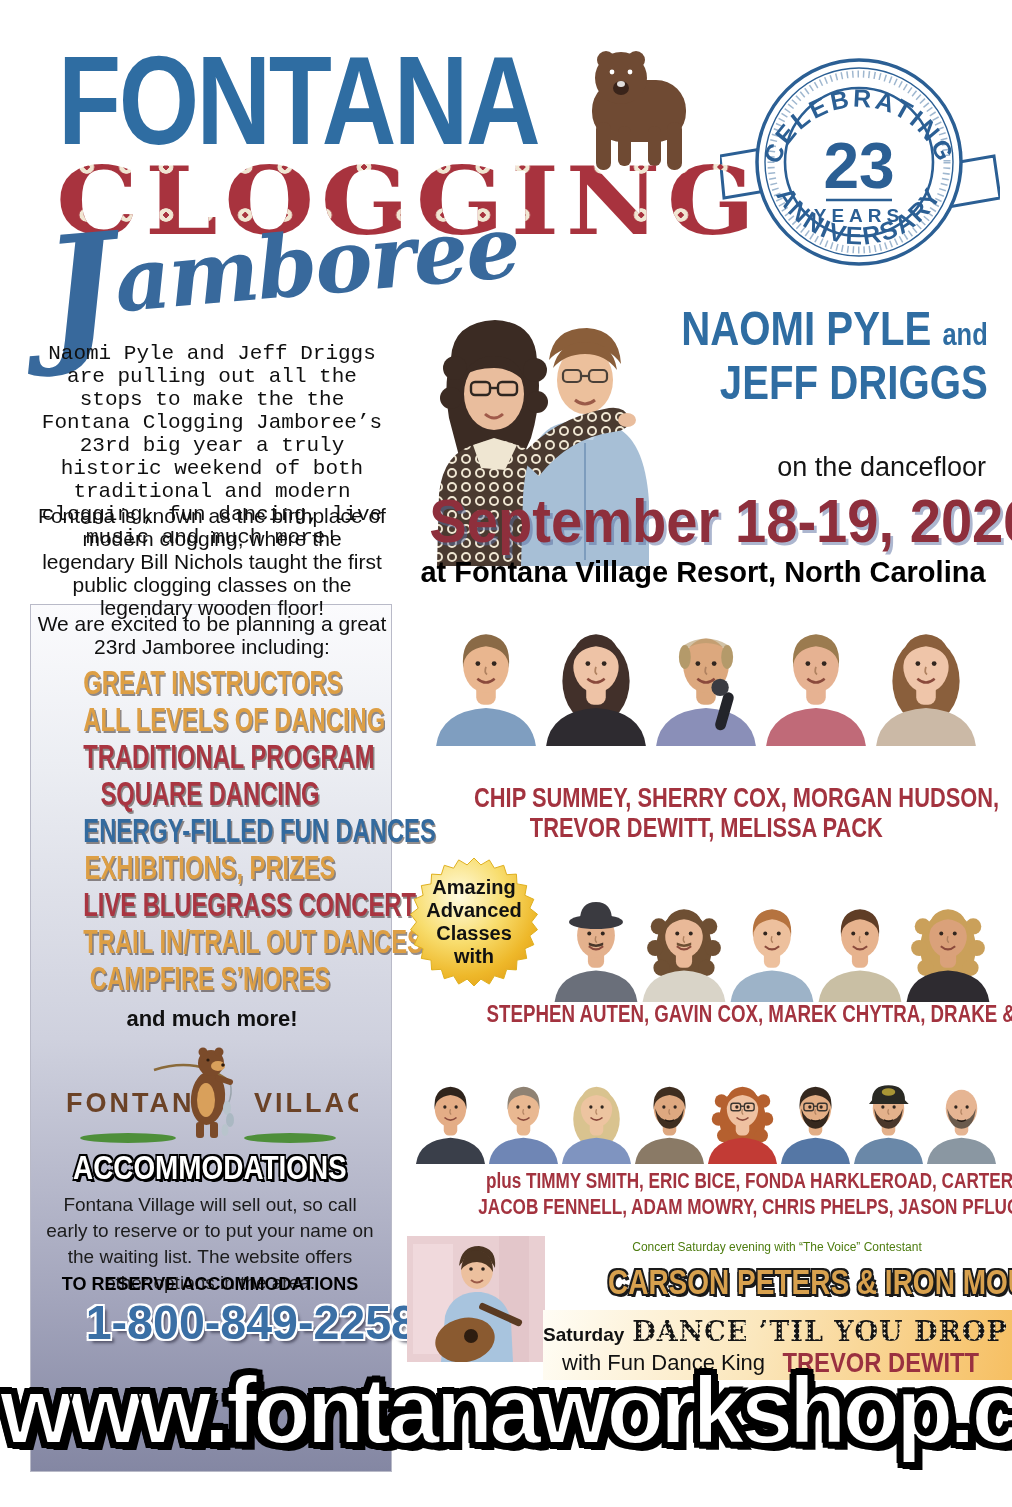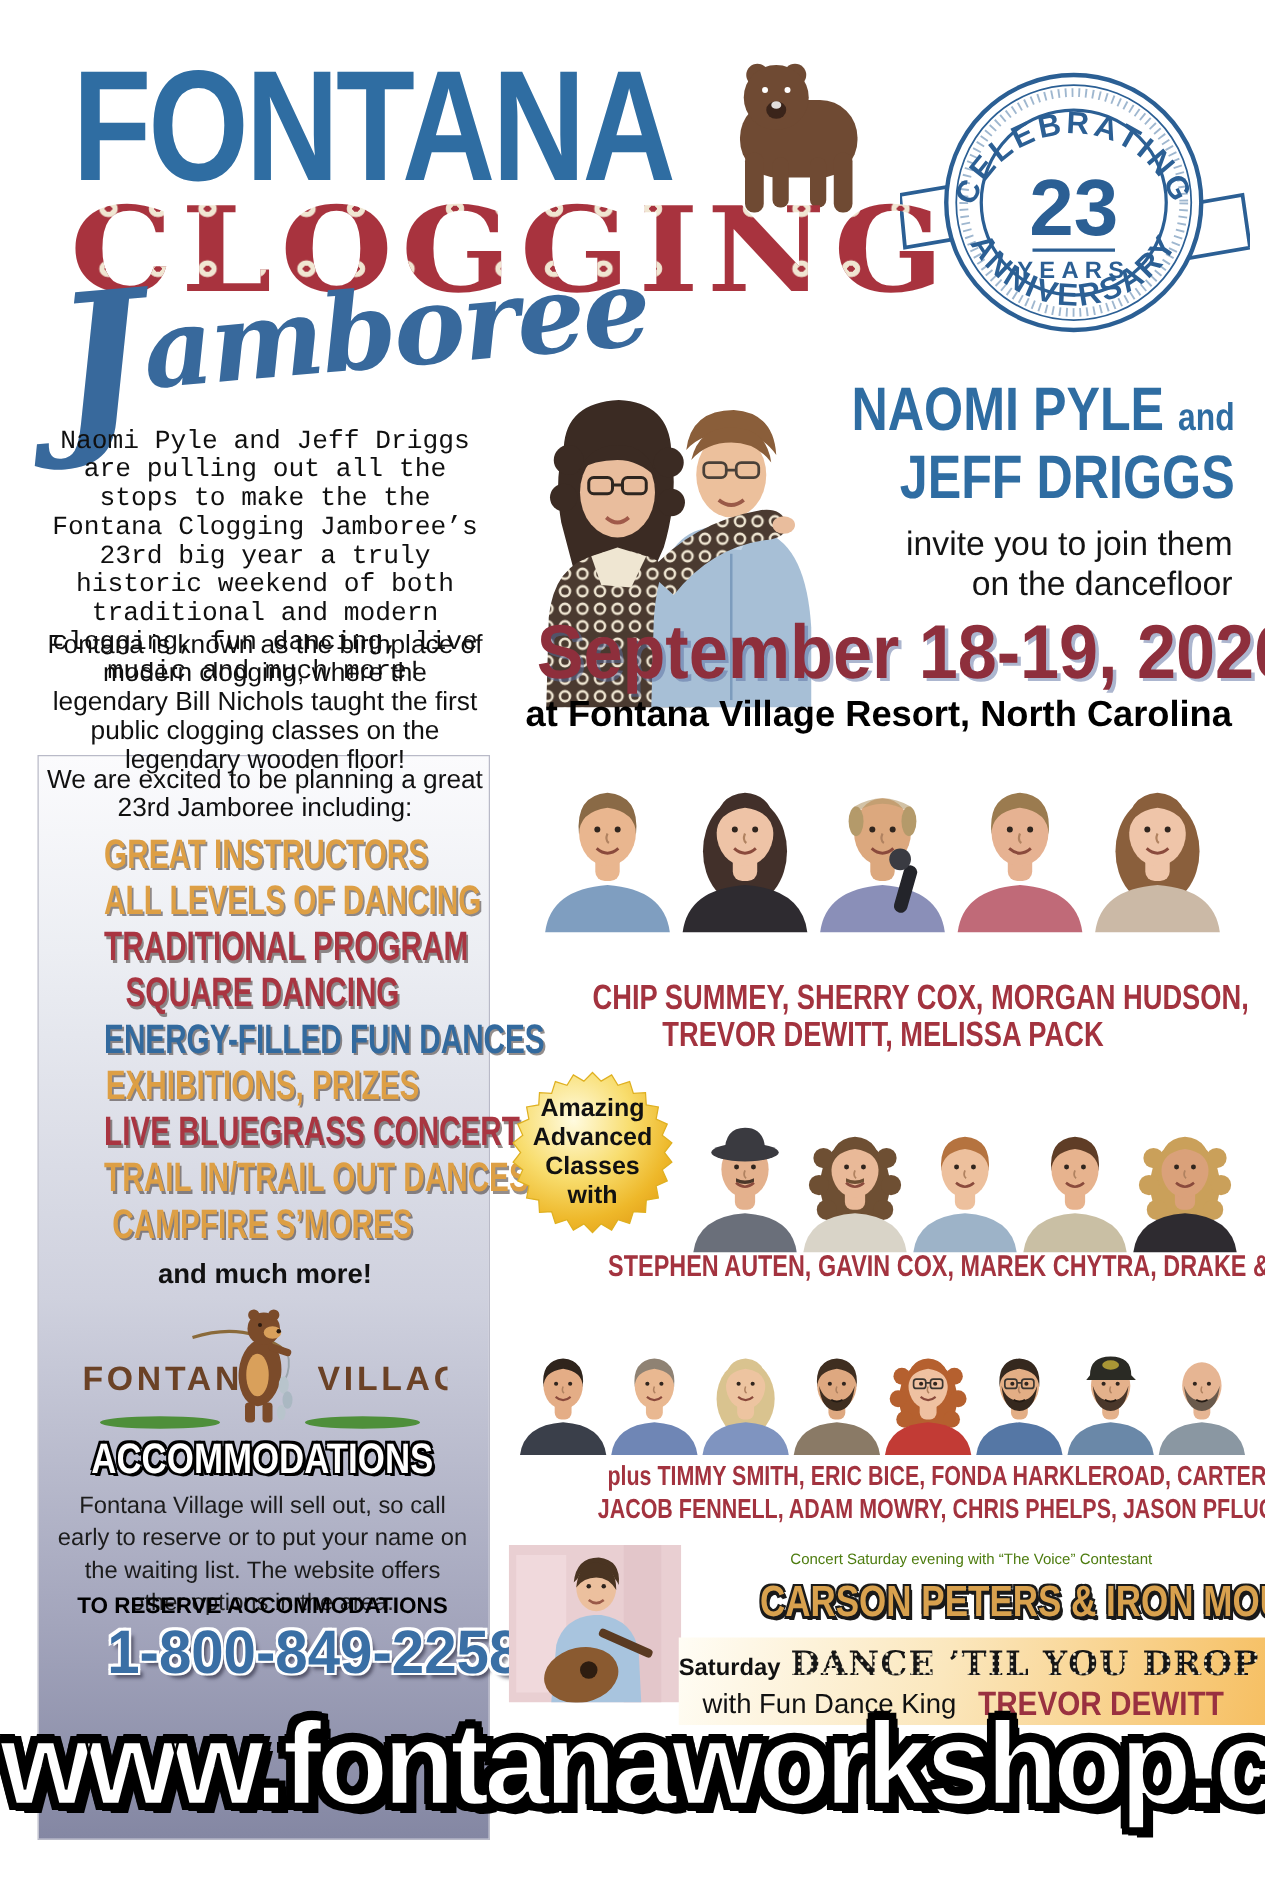--- a/index.html
+++ b/index.html
@@ -269,21 +269,20 @@
       <path d="M116,160 Q150,120 206,110 Q222,108 226,120 Q228,132 210,134 Q166,140 136,178 Z" fill="url(#wpat)"></path>
       <ellipse cx="224" cy="122" rx="9" ry="7" fill="#e9bd9d"></ellipse>
     </svg>
   </div>
 
   <div class="abs hosts-1">
     <span>NAOMI PYLE</span>
     <span class="small-and">and</span>
   </div>
   <div class="abs hosts-2">JEFF DRIGGS</div>
-  <div class="abs invite1">invite you to join them</div>
   <div class="abs invite2">on the dancefloor</div>
 
   <div class="abs date-line">
     <span>September 18-19, 2026</span>
   </div>
   <div class="abs location">at Fontana Village Resort, North Carolina</div>
 
   <div class="abs people row1">
       <div class="avatar" title="Chip Summey"><svg viewBox="0 0 100 118" preserveAspectRatio="xMidYMax meet">
           <path d="M4,118 Q8,86 50,83 Q92,86 96,118 Z" fill="#7f9ec0"></path>

